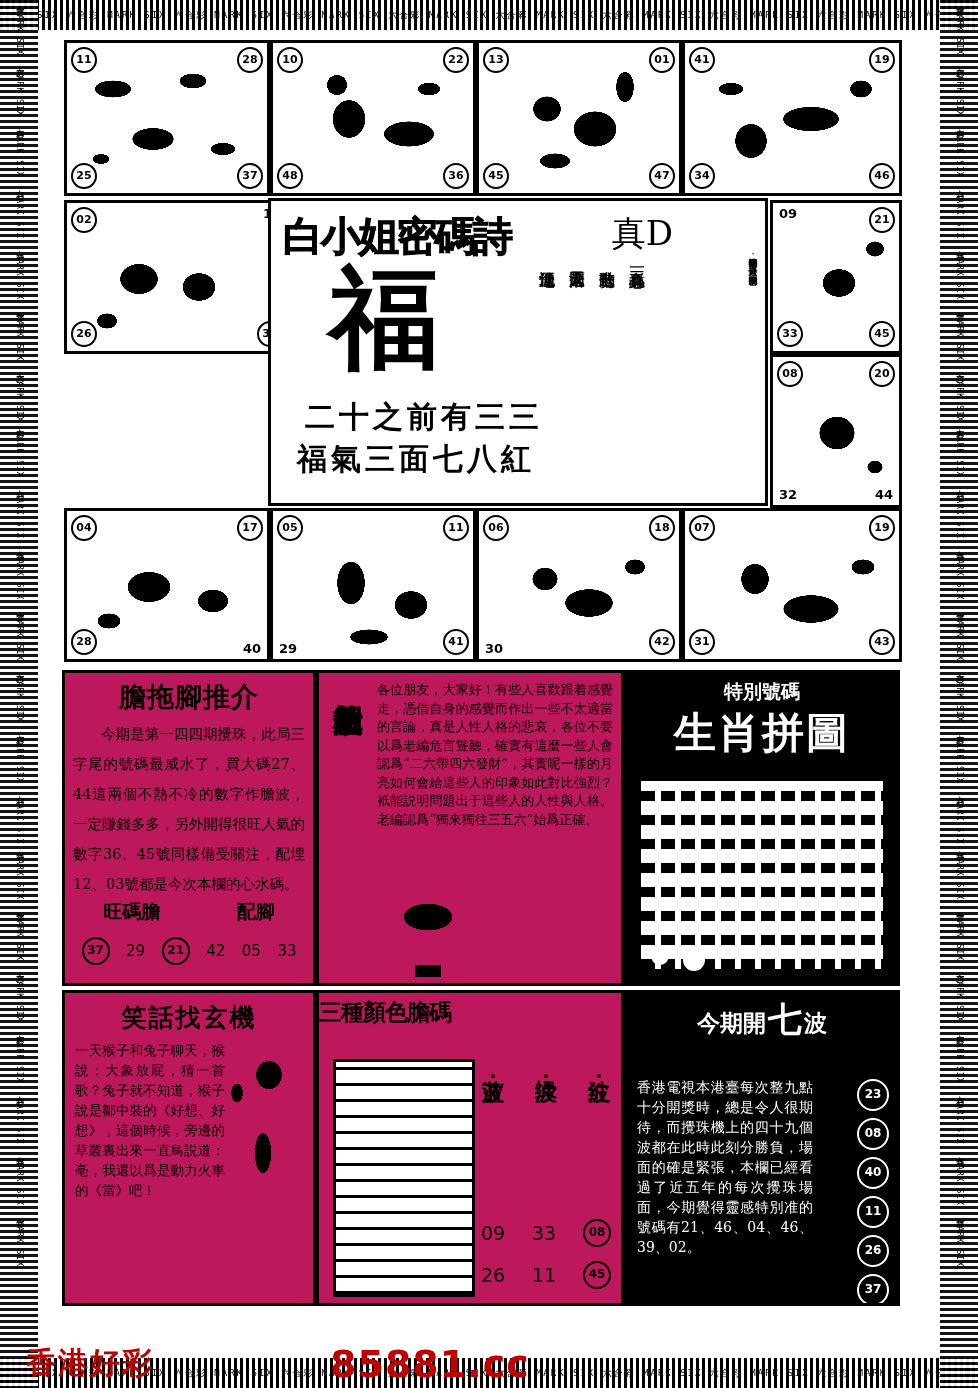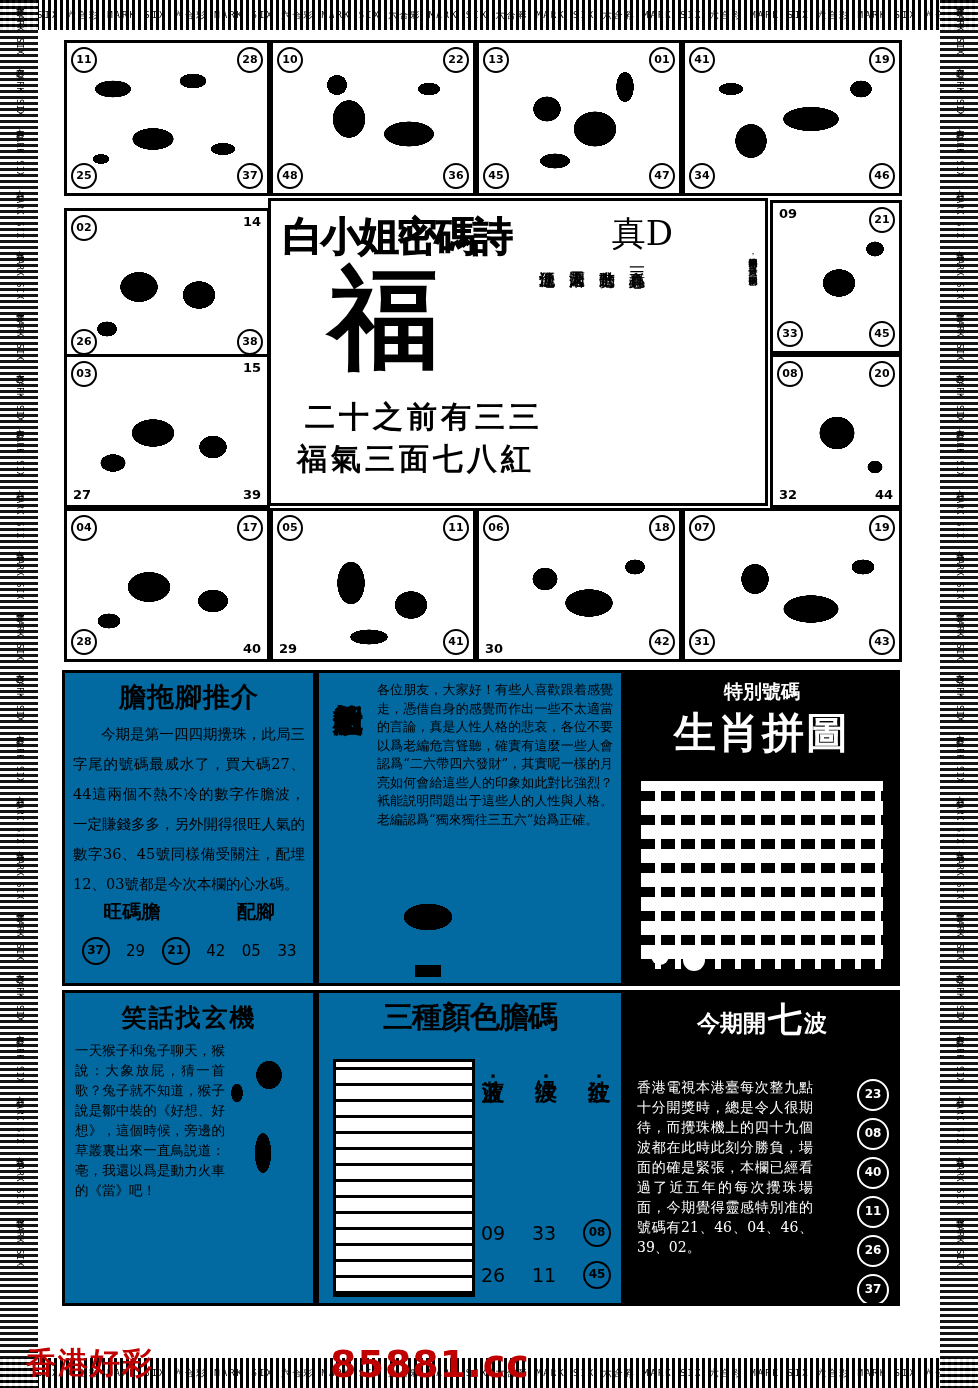--- a/index.html
+++ b/index.html
@@ -36,21 +36,21 @@
   .numflat.tr{right:6px;top:3px;} .numflat.tl{left:6px;top:3px;}
 
   
   .ink{position:absolute;background:#000;border-radius:50%;}
 
   
   .poem{position:absolute;border:3px solid #000;background:#fff;overflow:hidden;}
   .title-cal{font-family:"DejaVu Serif","Liberation Serif",serif;font-weight:bold;}
 
   
-  .box{position:absolute;border:3px solid #000;background:#0369a1;overflow:hidden;}
+  .box{position:absolute;border:3px solid #000;background:#be185d;overflow:hidden;}
   .boxhdr{font-weight:bold;text-align:center;}
   .zh{font-family:"DejaVu Serif","Liberation Serif",serif;}
   .vtext{writing-mode:vertical-rl;text-orientation:upright;}
 
   .ball{display:inline-block;width:24px;height:24px;line-height:22px;border:2px solid #000;
         border-radius:50%;text-align:center;font-size:12px;font-weight:bold;}
 
   .footer-left{position:absolute;left:26px;bottom:4px;color:#c00000;font-weight:bold;
      font-size:30px;font-family:"DejaVu Serif","Liberation Serif",serif;letter-spacing:2px;}
   .footer-mid{position:absolute;left:330px;bottom:2px;color:#c00000;font-weight:bold;
@@ -119,41 +119,31 @@
         radial-gradient(ellipse 46px 20px at 120px 70px,#000 60%,transparent 61%),
         radial-gradient(ellipse 26px 28px at 60px 92px,#000 60%,transparent 61%),
         radial-gradient(ellipse 18px 14px at 170px 40px,#000 60%,transparent 61%),
         radial-gradient(ellipse 20px 10px at 40px 40px,#000 60%,transparent 61%);"></div>
       <div class="num tl">41</div>
       <div class="num tr">19</div>
       <div class="num bl">34</div>
       <div class="num br">46</div>
     </div>
 
-    <div class="cell" style="position:absolute;left:22px;top:176px;width:200px;height:148px;">
+    <div class="cell" style="position:absolute;left:22px;top:168px;width:200px;height:148px;padding-left:20px;">
       <div class="art" style="background:
         radial-gradient(ellipse 30px 24px at 66px 70px,#000 62%,transparent 63%),
         radial-gradient(ellipse 26px 22px at 126px 78px,#000 62%,transparent 63%),
         radial-gradient(ellipse 16px 12px at 34px 112px,#000 62%,transparent 63%);"></div>
       <div class="num tl">02</div>
       <div class="numflat tr">14</div>
       <div class="num bl">26</div>
       <div class="num br">38</div>
     </div>
 
-    <div class="cell" style="position:absolute;left:22px;top:322px;width:200px;height:148px;">
-      <div class="art" style="background:
-        radial-gradient(ellipse 34px 22px at 80px 70px,#000 62%,transparent 63%),
-        radial-gradient(ellipse 22px 18px at 140px 84px,#000 62%,transparent 63%),
-        radial-gradient(ellipse 20px 14px at 40px 100px,#000 62%,transparent 63%);"></div>
-      <div class="num tl">03</div>
-      <div class="numflat tr">15</div>
-      <div class="numflat bl">27</div>
-      <div class="numflat br">39</div>
-    </div>
 
     <div class="poem" style="left:228px;top:168px;width:494px;height:302px;">
       <div class="title-cal" style="position:absolute;left:12px;top:8px;font-size:40px;letter-spacing:-2px;
                   -webkit-text-stroke:1px #000;">白小姐密碼詩</div>
       <div class="title-cal" style="position:absolute;right:92px;top:10px;font-size:34px;font-weight:normal;">真D</div>
       <div class="vtext" style="position:absolute;right:6px;top:50px;height:130px;font-size:9px;line-height:12px;">白小姐特别奉献的密码诗，只要猜透诗意，便能图中找到密码。</div>
 
       <div class="title-cal" style="position:absolute;left:58px;top:62px;font-size:110px;font-weight:bold;line-height:110px;">福</div>
 
       <div class="vtext zh" style="position:absolute;right:118px;top:58px;height:150px;font-size:16px;">三心一意真龜孫</div>
@@ -268,21 +258,21 @@
     <div class="box" style="left:22px;top:960px;width:248px;height:310px;">
       <div class="boxhdr zh" style="font-size:25px;font-weight:bold;margin:8px 0 6px;letter-spacing:2px;">笑話找玄機</div>
       <div class="zh" style="font-size:13.5px;line-height:20px;padding:0 10px;width:150px;text-align:justify;">一天猴子和兔子聊天，猴說：大象放屁，猜一首歌？兔子就不知道，猴子說是鄒中裝的《好想、好想》，這個時候，旁邊的草叢裏出來一直鳥説道：亳，我還以爲是動力火車的《當》吧！</div>
       <div style="position:absolute;right:4px;top:40px;width:92px;height:210px;background:
            radial-gradient(ellipse 22px 24px at 52px 42px,#000 58%,transparent 59%),
            radial-gradient(ellipse 14px 34px at 46px 120px,#000 58%,transparent 59%),
            radial-gradient(ellipse 10px 16px at 20px 60px,#000 58%,transparent 59%);"></div>
     </div>
 
     <div class="box" style="left:276px;top:960px;width:302px;height:310px;">
-      <div class="zh" style="font-size:30px;font-weight:bold;text-align:center;margin-top:4px;letter-spacing:-1px;">三種顏色膽碼</div>
+      <div class="zh" style="font-size:23px;font-weight:bold;text-align:left;margin-top:4px;letter-spacing:-1px;">三種顏色膽碼</div>
       <div style="position:absolute;left:14px;top:66px;width:136px;bottom:6px;border:3px solid #000;background:
            repeating-linear-gradient(0deg,#000 0 3px,#fff 3px 16px),
            repeating-linear-gradient(90deg,#000 0 3px,#fff 3px 16px);"></div>
       <div style="position:absolute;left:160px;top:70px;right:6px;display:flex;justify-content:space-between;">
         <div class="vtext zh" style="font-size:22px;font-weight:bold;height:112px;">蓝波：</div>
         <div class="vtext zh" style="font-size:22px;font-weight:bold;height:112px;">绿波：</div>
         <div class="vtext zh" style="font-size:22px;font-weight:bold;height:112px;">红波：</div>
       </div>
       <div style="position:absolute;left:162px;right:10px;bottom:56px;display:flex;justify-content:space-between;align-items:center;">
         <span style="font-size:19px;">09</span>

